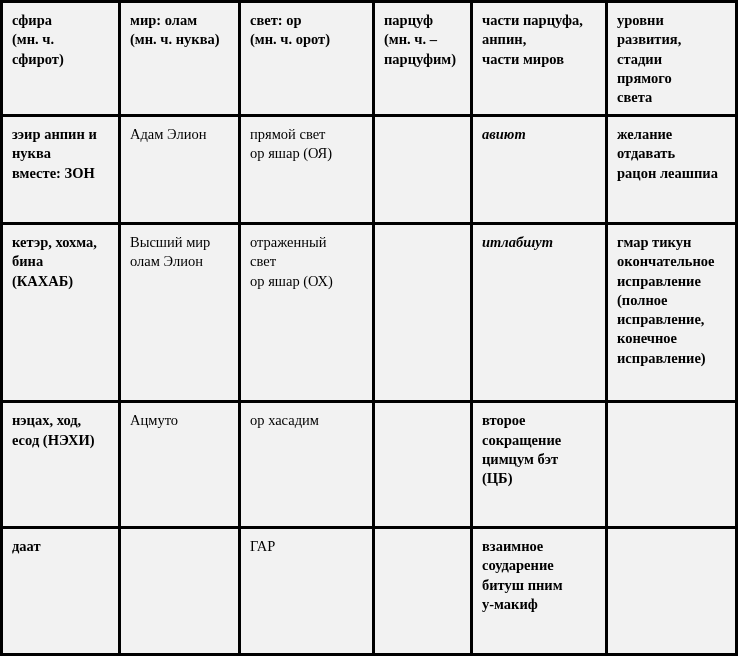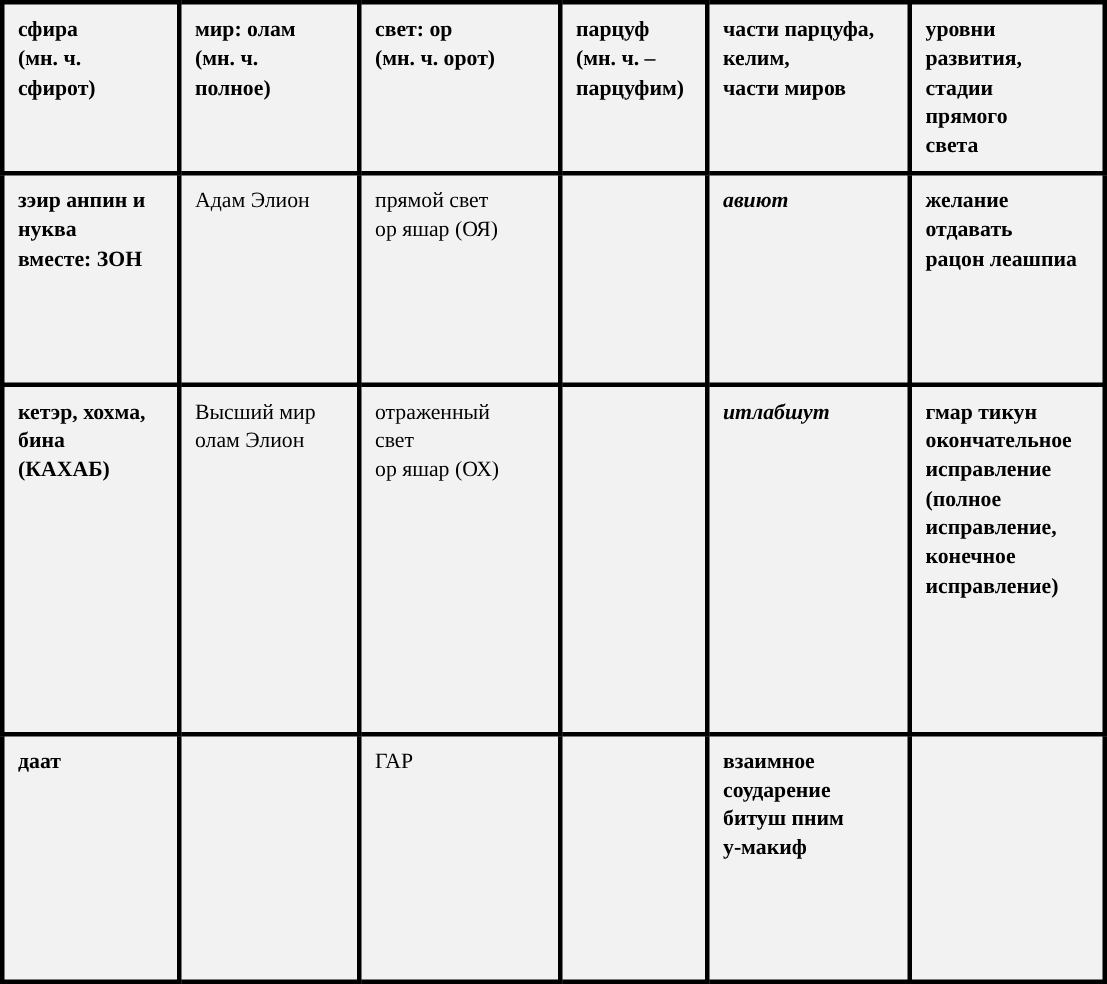--- a/index.html
+++ b/index.html
@@ -79,34 +79,34 @@
       <col class="col6">
   </colgroup>
   <thead>
     <tr>
       <th class="hdr-cell">
           <span class="cell-text">сфира
 (мн. ч. сфирот)</span>
         </th>
       <th class="hdr-cell">
           <span class="cell-text">мир: олам
-(мн. ч. полное)</span>
+(мн. ч. нуква)</span>
         </th>
       <th class="hdr-cell">
           <span class="cell-text">свет: ор
 (мн. ч. орот)</span>
         </th>
       <th class="hdr-cell">
           <span class="cell-text">парцуф
 (мн. ч. –
 парцуфим)</span>
         </th>
       <th class="hdr-cell">
           <span class="cell-text">части парцуфа,
-келим,
+анпин,
 части миров</span>
         </th>
       <th class="hdr-cell">
           <span class="cell-text">уровни
 развития,
 стадии прямого
 света</span>
         </th>
     </tr>
   </thead>
@@ -158,20 +158,44 @@
       <td class="bold-cell">
           <span class="cell-text">гмар тикун
 окончательное
 исправление
 (полное
 исправление,
 конечное
 исправление)</span>
         </td>
     </tr>
+    <tr class="r4">
+      <td class="bold-cell">
+          <span class="cell-text">нэцах, ход,
+есод (НЭХИ)</span>
+        </td>
+      <td class="norm-cell">
+          <span class="cell-text">Ацмуто</span>
+        </td>
+      <td class="norm-cell">
+          <span class="cell-text">ор хасадим</span>
+        </td>
+      <td class="norm-cell">
+          <span class="cell-text"></span>
+        </td>
+      <td class="bold-cell">
+          <span class="cell-text">второе
+сокращение
+цимцум бэт
+(ЦБ)</span>
+        </td>
+      <td class="bold-cell">
+          <span class="cell-text"></span>
+        </td>
+    </tr>
     <tr class="r5">
       <td class="bold-cell">
           <span class="cell-text">даат</span>
         </td>
       <td class="norm-cell">
           <span class="cell-text"></span>
         </td>
       <td class="norm-cell">
           <span class="cell-text">ГАР</span>
         </td>

